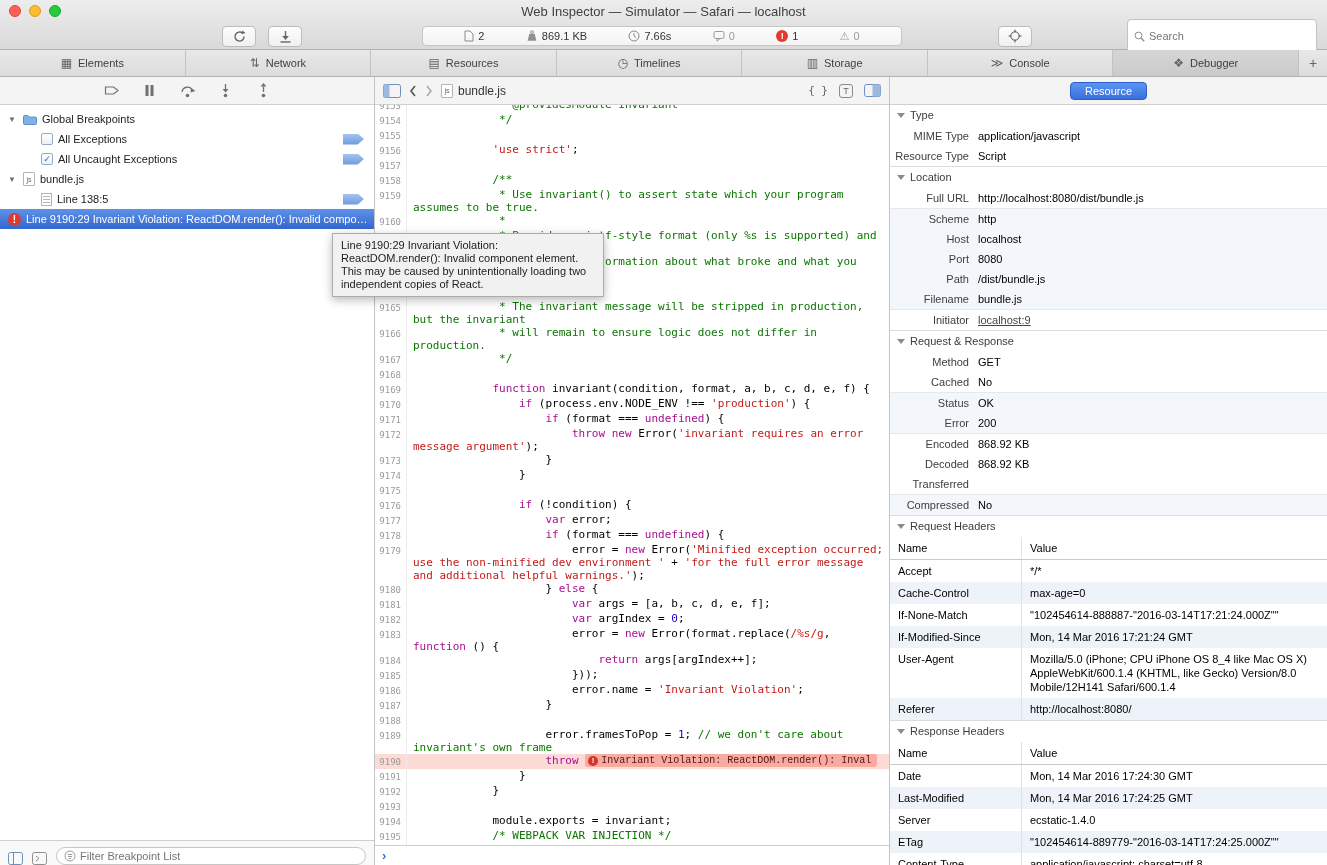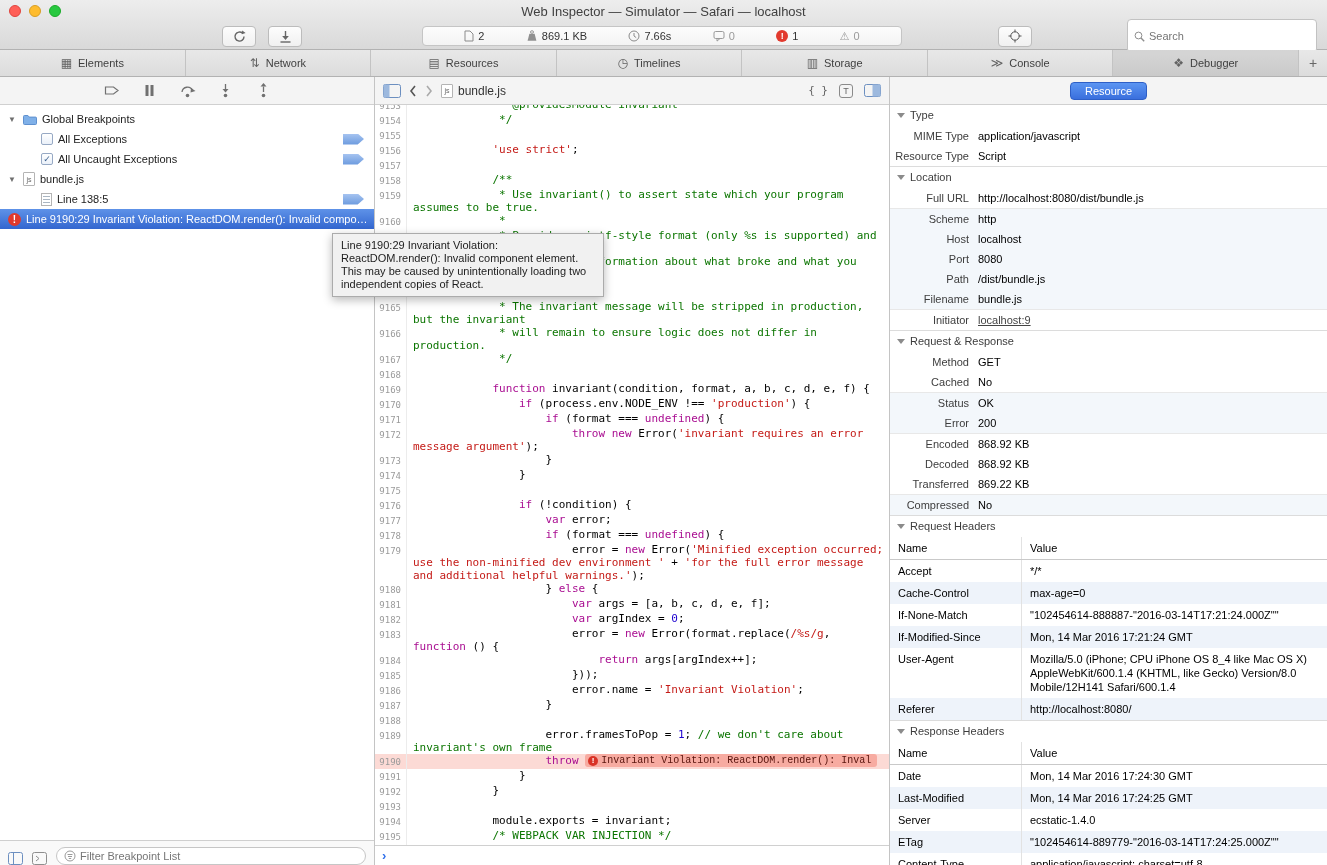--- a/index.html
+++ b/index.html
@@ -619,21 +619,20 @@
             <div class="kv">
               <div class="k">Encoded</div>
               <div class="v">868.92 KB</div>
             </div>
             <div class="kv">
               <div class="k">Decoded</div>
               <div class="v">868.92 KB</div>
             </div>
             <div class="kv">
               <div class="k">Transferred</div>
-              <div class="v">869.22 KB</div>
             </div>
           </div>
           <div class="kv-group alt">
             <div class="kv">
               <div class="k">Compressed</div>
               <div class="v">No</div>
             </div>
           </div>
         </div>
         <div class="section bt">

